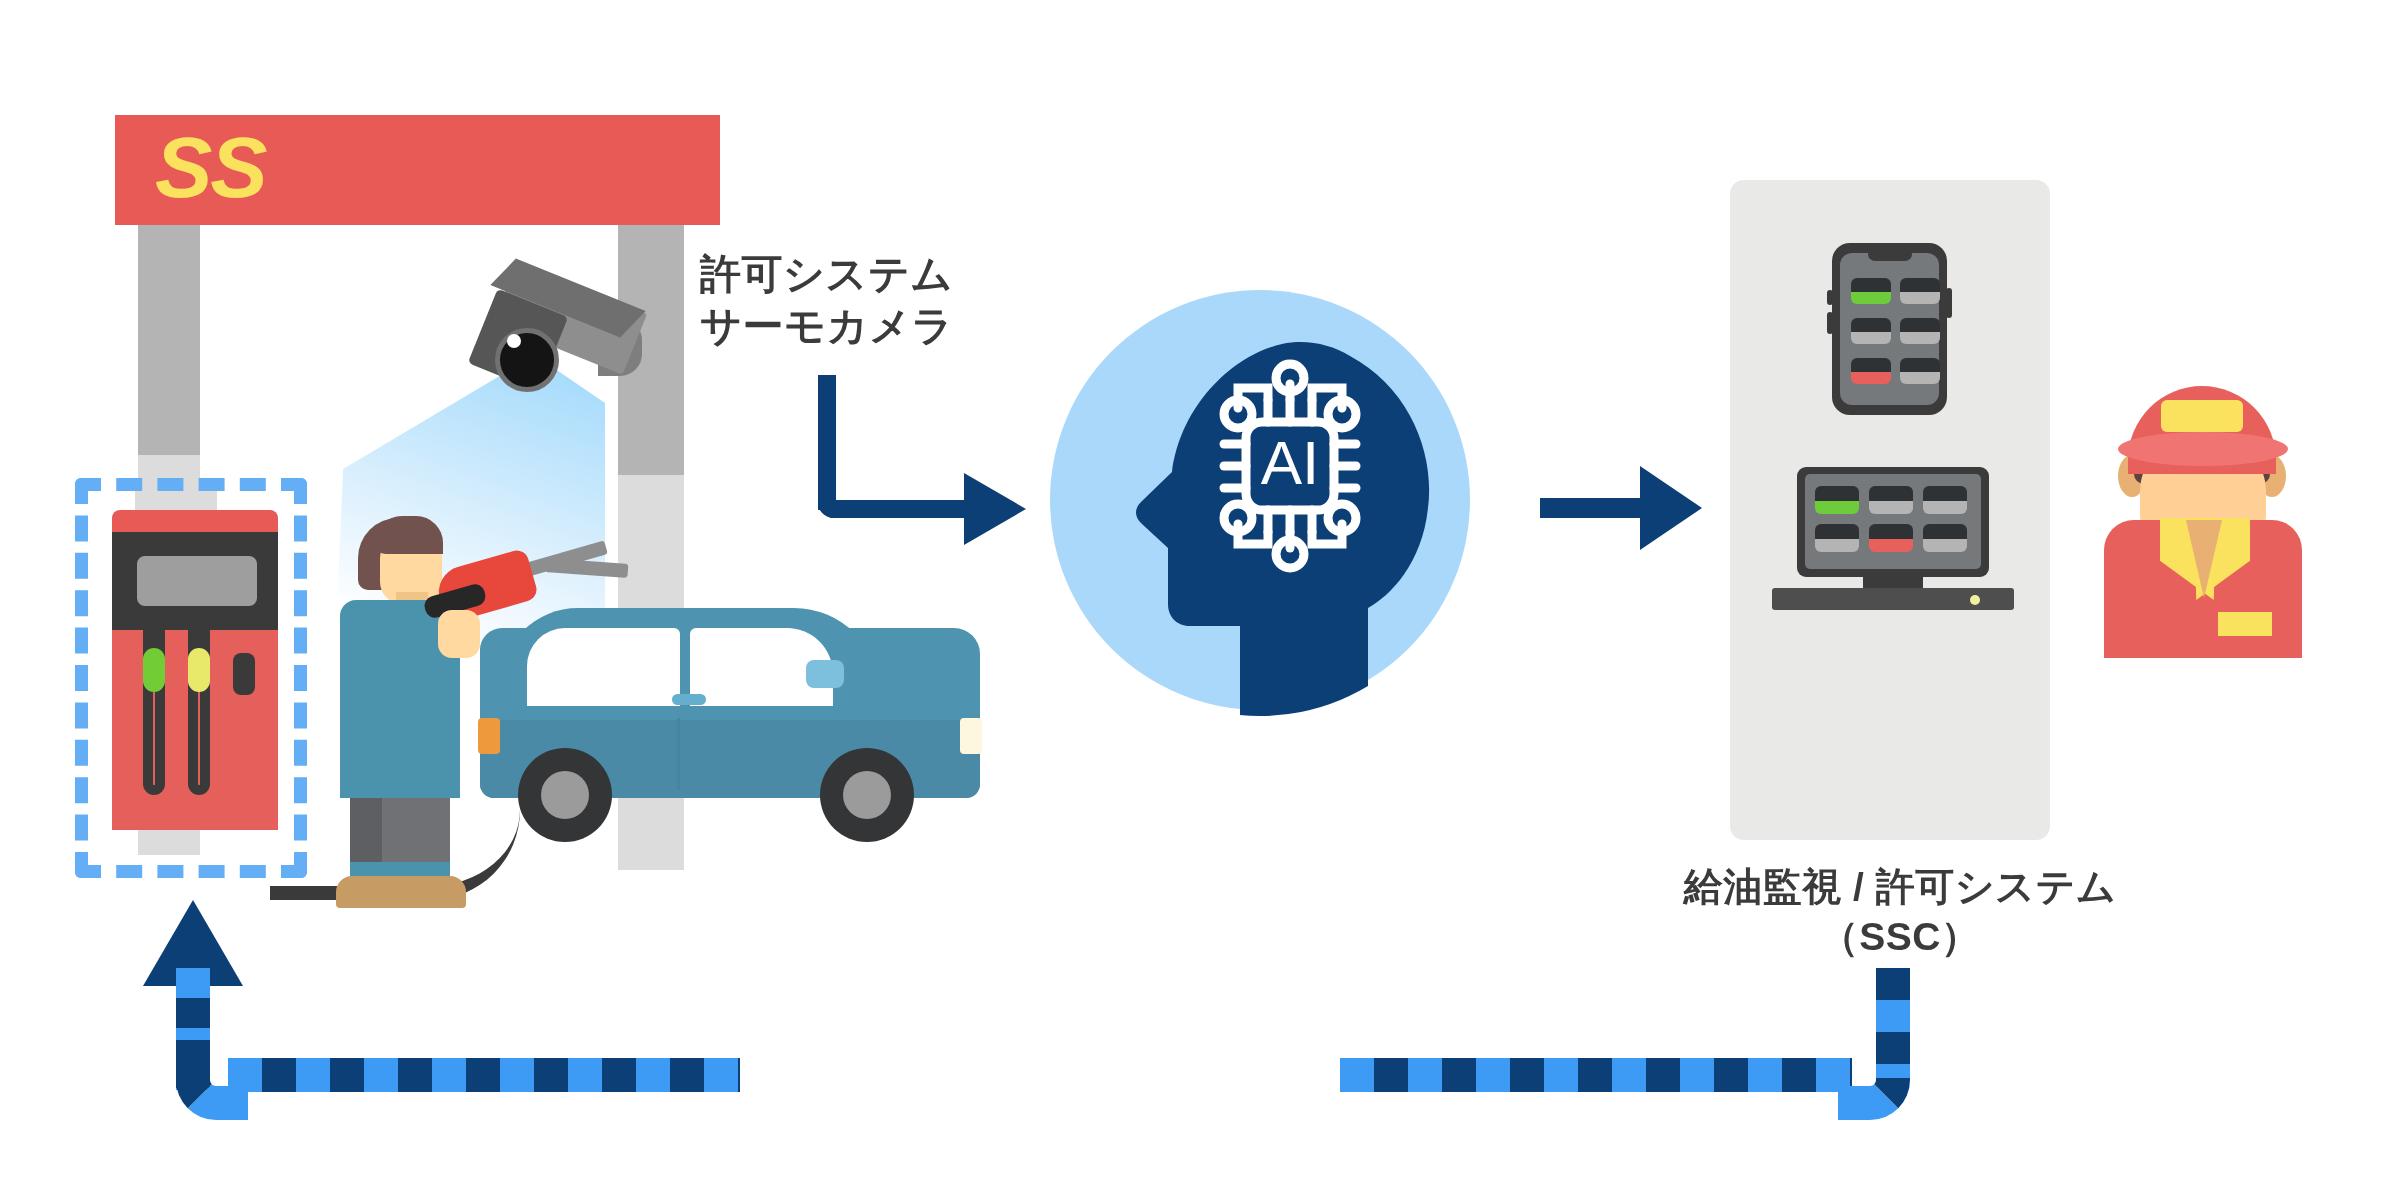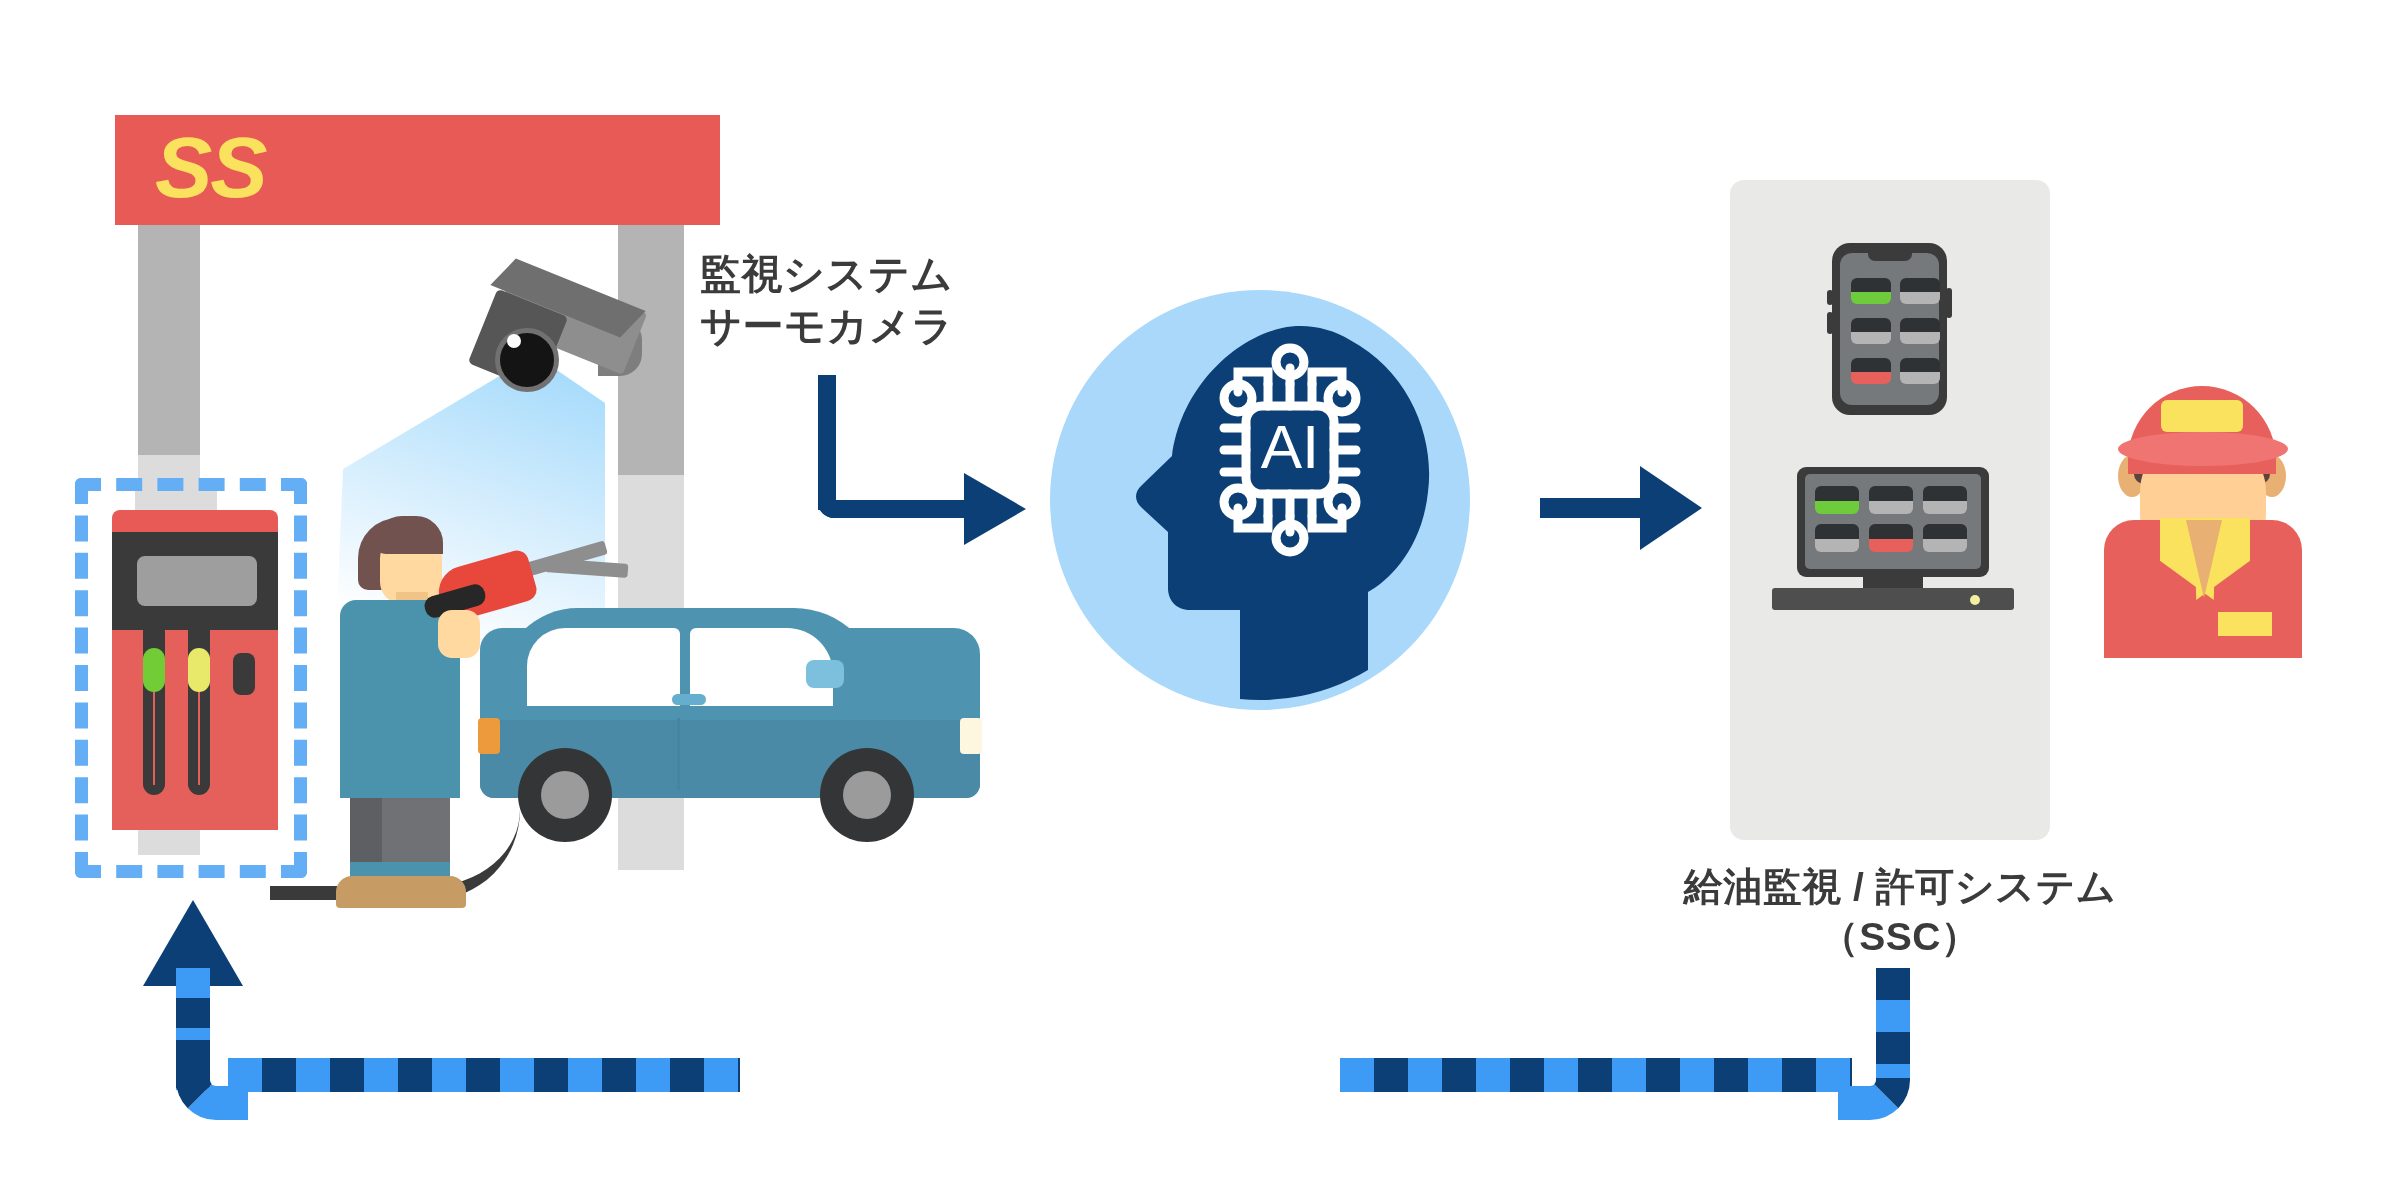--- a/index.html
+++ b/index.html
@@ -189,21 +189,21 @@
     border-left: 62px solid #0b3f76;
     border-top: 42px solid transparent;
     border-bottom: 42px solid transparent;
   }
 
   
   .ai-circle {
     left: 1050px; top: 290px; width: 420px; height: 420px;
     background: #a9d8fb; border-radius: 50%;
   }
-  .ai-head-wrap { left: 1050px; top: 280px; width: 420px; height: 420px; overflow:hidden; border-radius:50%;}
+  .ai-head-wrap { left: 1050px; top: 296px; width: 420px; height: 420px; overflow:hidden; border-radius:50%;}
 
   
   .ssc-panel {
     left: 1730px; top: 180px; width: 320px; height: 660px;
     background: #e9e9e7; border-radius: 14px;
   }
   .phone-outer {
     left: 1832px; top: 243px; width: 115px; height: 172px;
     background: #3b3b3b; border-radius: 18px;
   }
@@ -347,21 +347,21 @@
   <div class="abs hose-a"></div>
   <div class="abs hose-b"></div>
   <div class="abs nozzle-slot nozzle-green"></div>
   <div class="abs nozzle-slot nozzle-yellow"></div>
   <div class="abs nozzle-slot nozzle-dark"></div>
   <div class="abs cap-green"></div>
   <div class="abs cap-yellow"></div>
 
   <div class="abs roi-box"></div>
 
-  <div class="label label-camera">監視システム
+  <div class="label label-camera">許可システム
 サーモカメラ</div>
   <div class="abs arrow-elbow-v"></div>
   <div class="abs arrow-elbow-c"></div>
   <div class="abs arrow-elbow-h"></div>
   <div class="abs arrow-elbow-head"></div>
 
   <div class="abs ai-circle"></div>
   <div class="abs ai-head-wrap">
     <svg width="420" height="420" viewBox="0 0 420 420" aria-hidden="true">
       <path d="M300 60 C 360 92 385 158 378 212 C 372 268 340 300 318 312 L 318 420 L 190 420 L 190 330 L 140 330 C 126 330 118 320 118 308 L 118 252 L 92 228 C 84 221 84 212 92 205 L 122 176 C 130 112 180 60 232 48 C 256 43 280 48 300 60 Z" fill="#0b3f76"></path>

